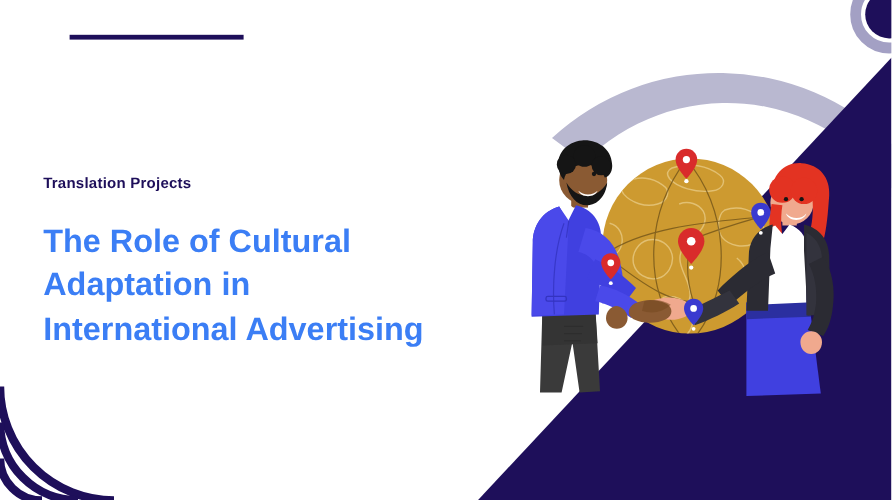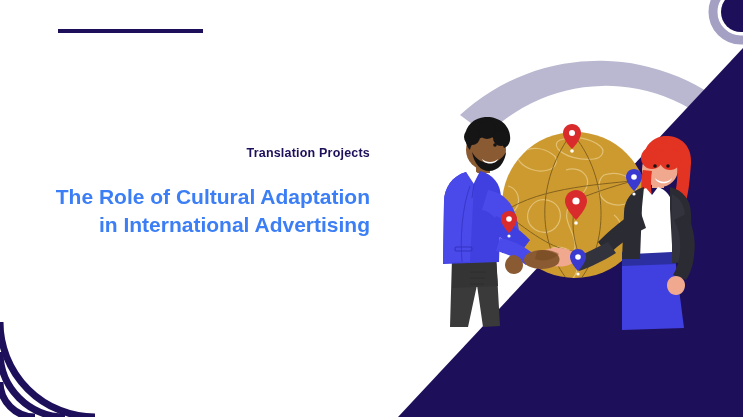--- a/index.html
+++ b/index.html
@@ -21,33 +21,33 @@
     top: 0;
     width: 743px;
     height: 417px;
     display: block;
   }
   .text-block {
     position: absolute;
     left: 36px;
     top: 146px;
     width: 334px;
-    text-align: right;
+    text-align: left;
     z-index: 5;
   }
   #kicker {
     font-size: 12.5px;
     font-weight: bold;
     letter-spacing: 0.2px;
     color: #1e0f5a;
     margin: 0 0 22px 0;
     line-height: 1.2;
   }
   #headline {
-    font-size: 21px;
+    font-size: 27px;
     font-weight: bold;
     color: #3b7ef5;
     line-height: 1.35;
     margin: 0;
   }
   #illustration {
     position: absolute;
     left: 430px;
     top: 95px;
     width: 280px;

